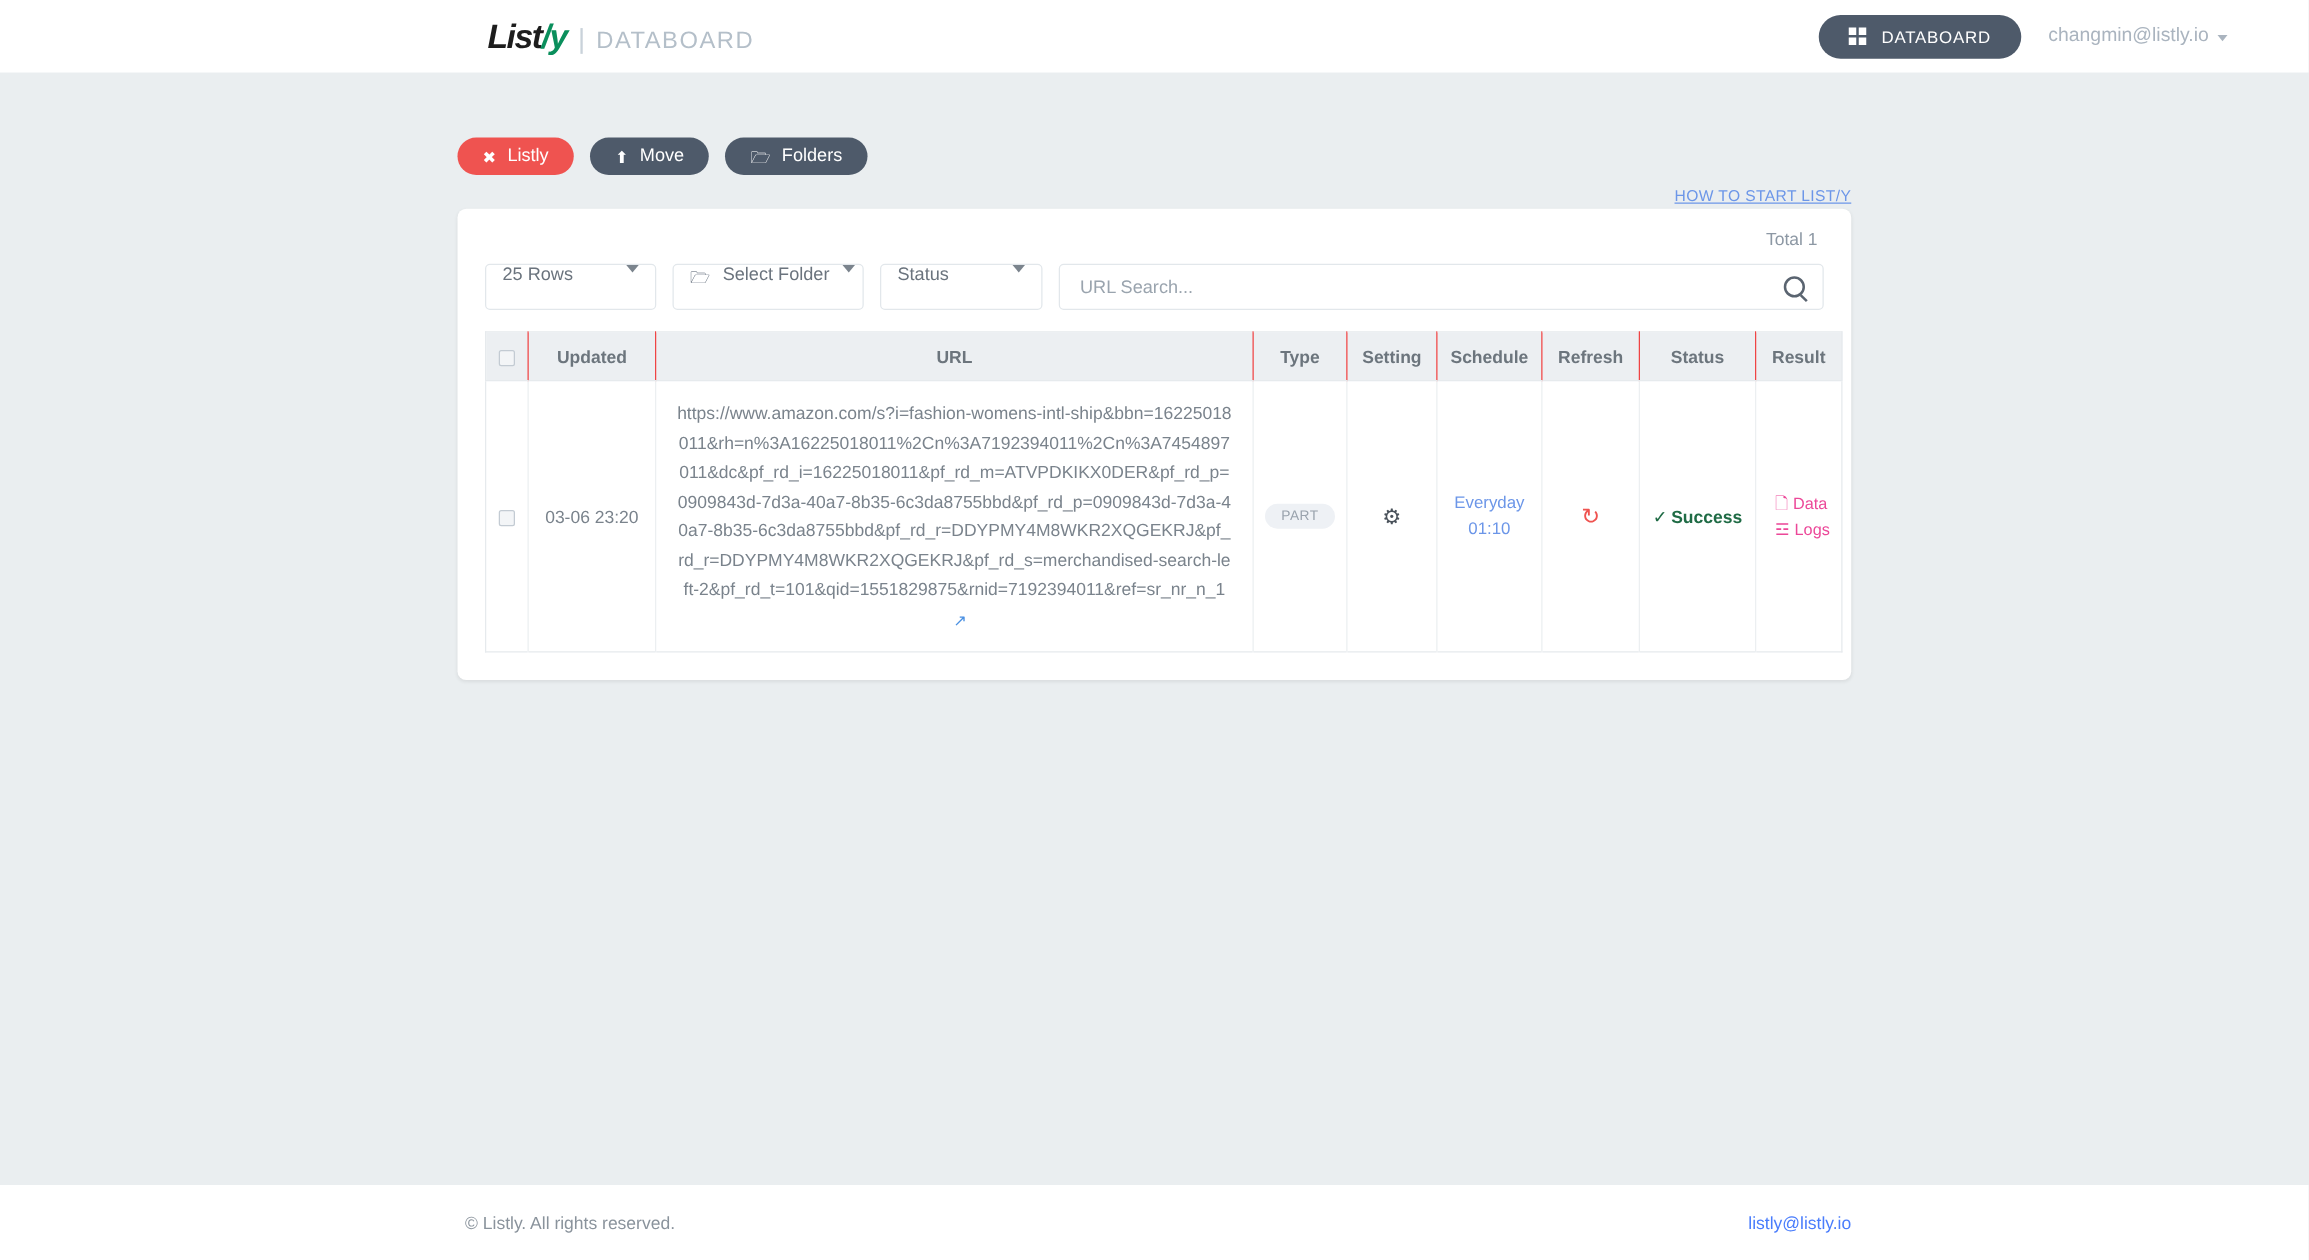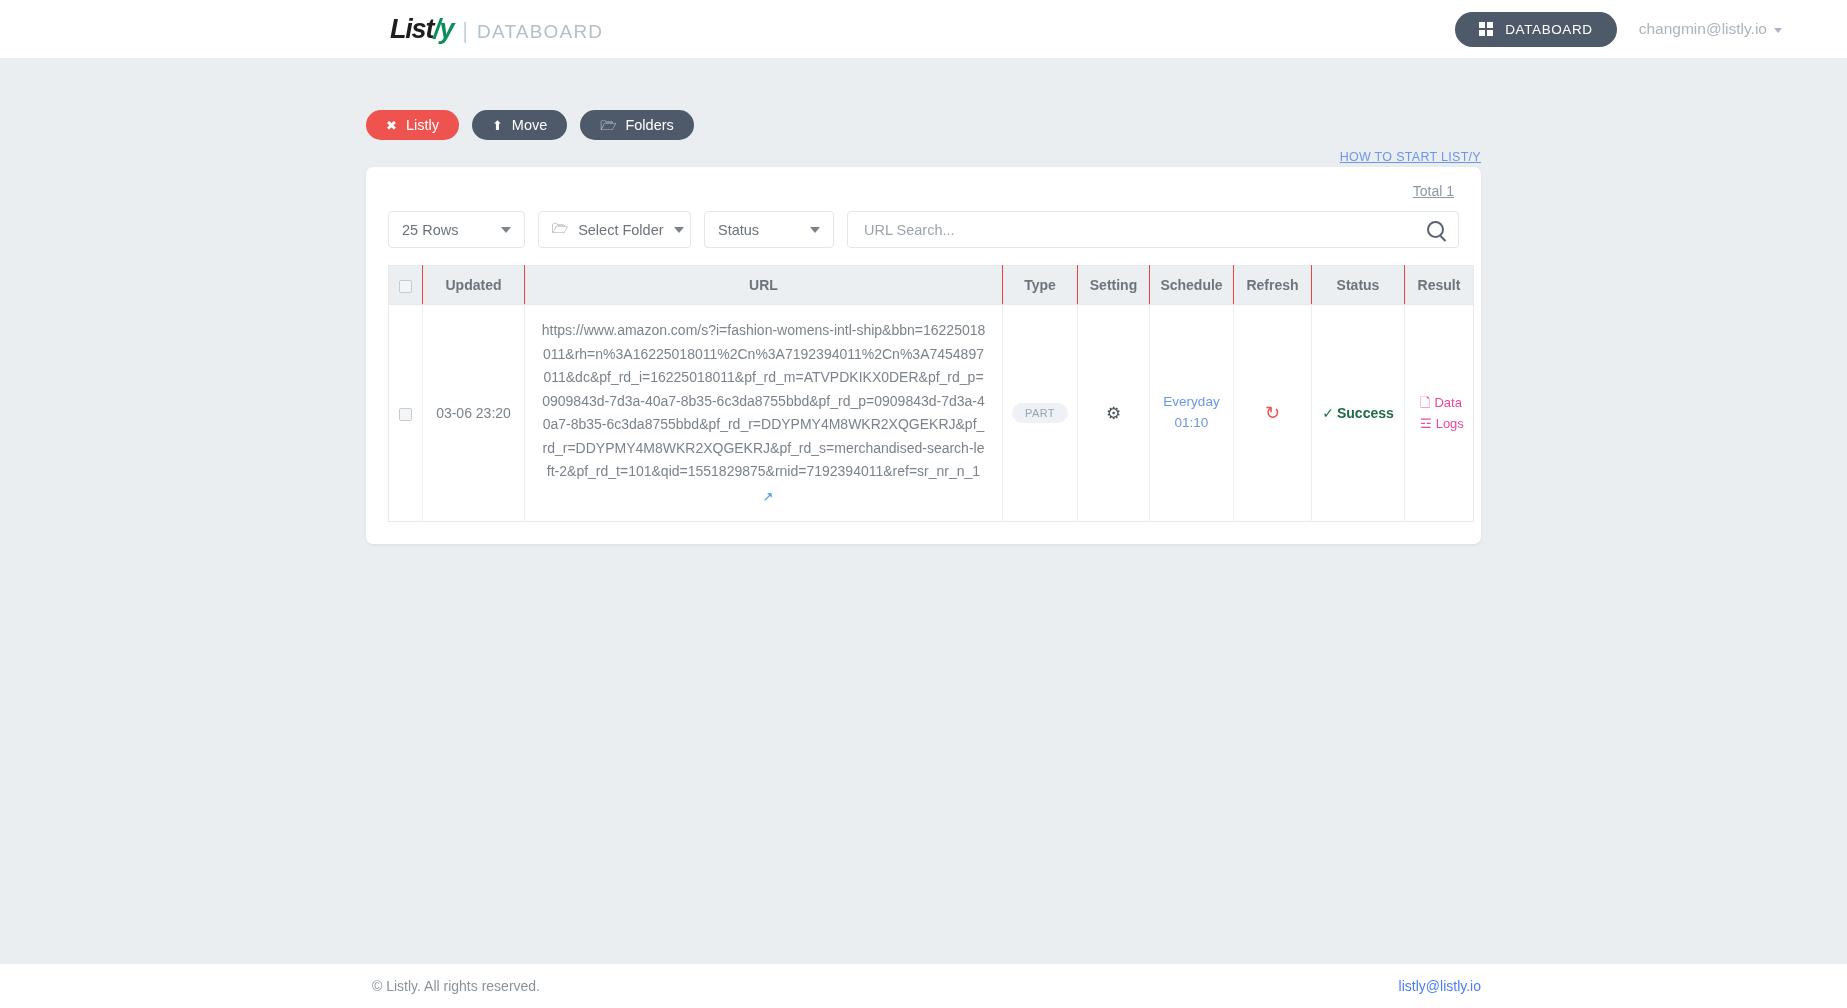--- a/index.html
+++ b/index.html
@@ -144,35 +144,33 @@
     border-radius: 7px;
     box-shadow: 0 1px 3px rgba(0,0,0,.07);
     padding: 16px 22px 22px 22px;
   }
   .total {
     text-align: right;
     font-size: 14px;
     color: #8d98a4;
     padding-right: 5px;
     margin-bottom: 12px;
-    text-decoration: underline;
   }
   .filters {
     display: flex;
     align-items: center;
     gap: 13px;
     margin-bottom: 17px;
   }
   .select {
     height: 37px;
     border: 1px solid #e2e7eb;
     border-radius: 4px;
     background: #fff;
     display: flex;
-    align-items: center;
     padding: 0 13px;
     font-size: 14.5px;
     color: #6a737d;
     cursor: pointer;
     position: relative;
   }
   .select .lbl { white-space: nowrap; }
   .select .dd {
     margin-left: auto;
     width: 0; height: 0;
@@ -324,21 +322,21 @@
     padding-left: 9px;
     cursor: pointer;
     white-space: nowrap;
   }
   .result-link .ri { margin-right: 4px; }
 
   
   .footer {
     position: absolute;
     left: 0; right: 0; bottom: 0;
-    height: 44px;
+    height: 60px;
     background: #ffffff;
     display: flex;
     align-items: center;
   }
   .footer .copy {
     margin-left: 372px;
     font-size: 14px;
     color: #8a939c;
   }
   .footer .mail {

